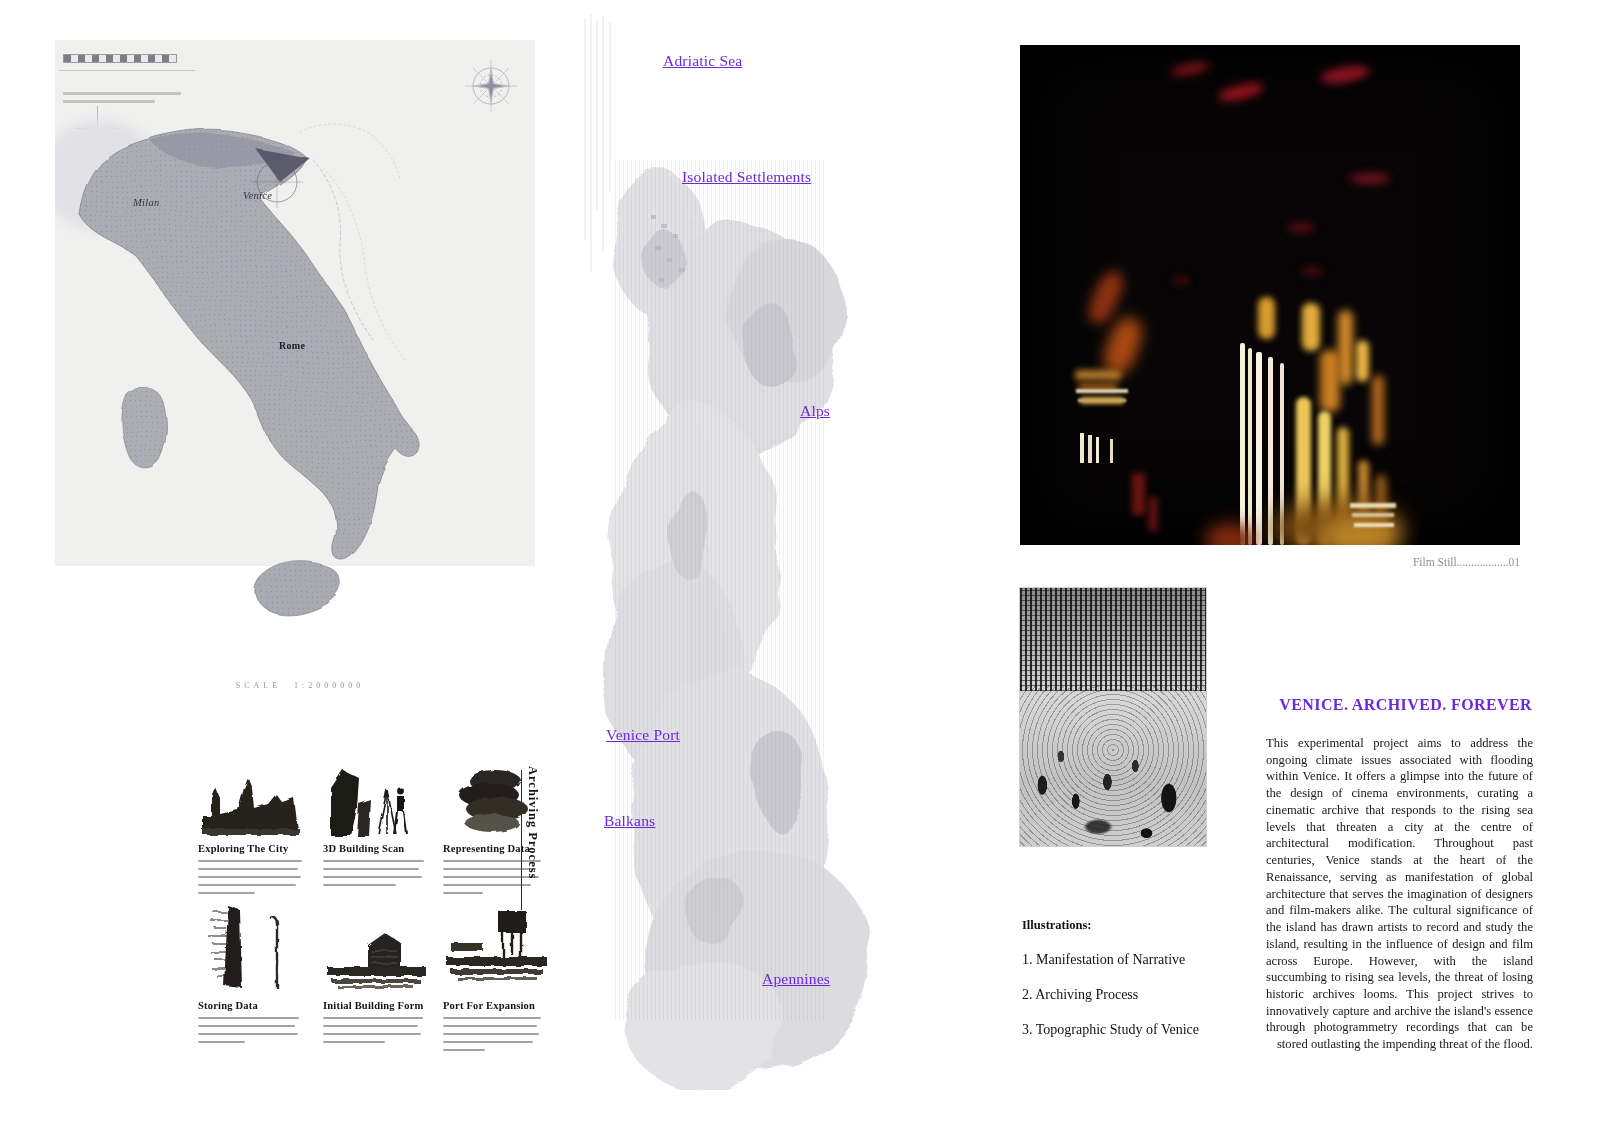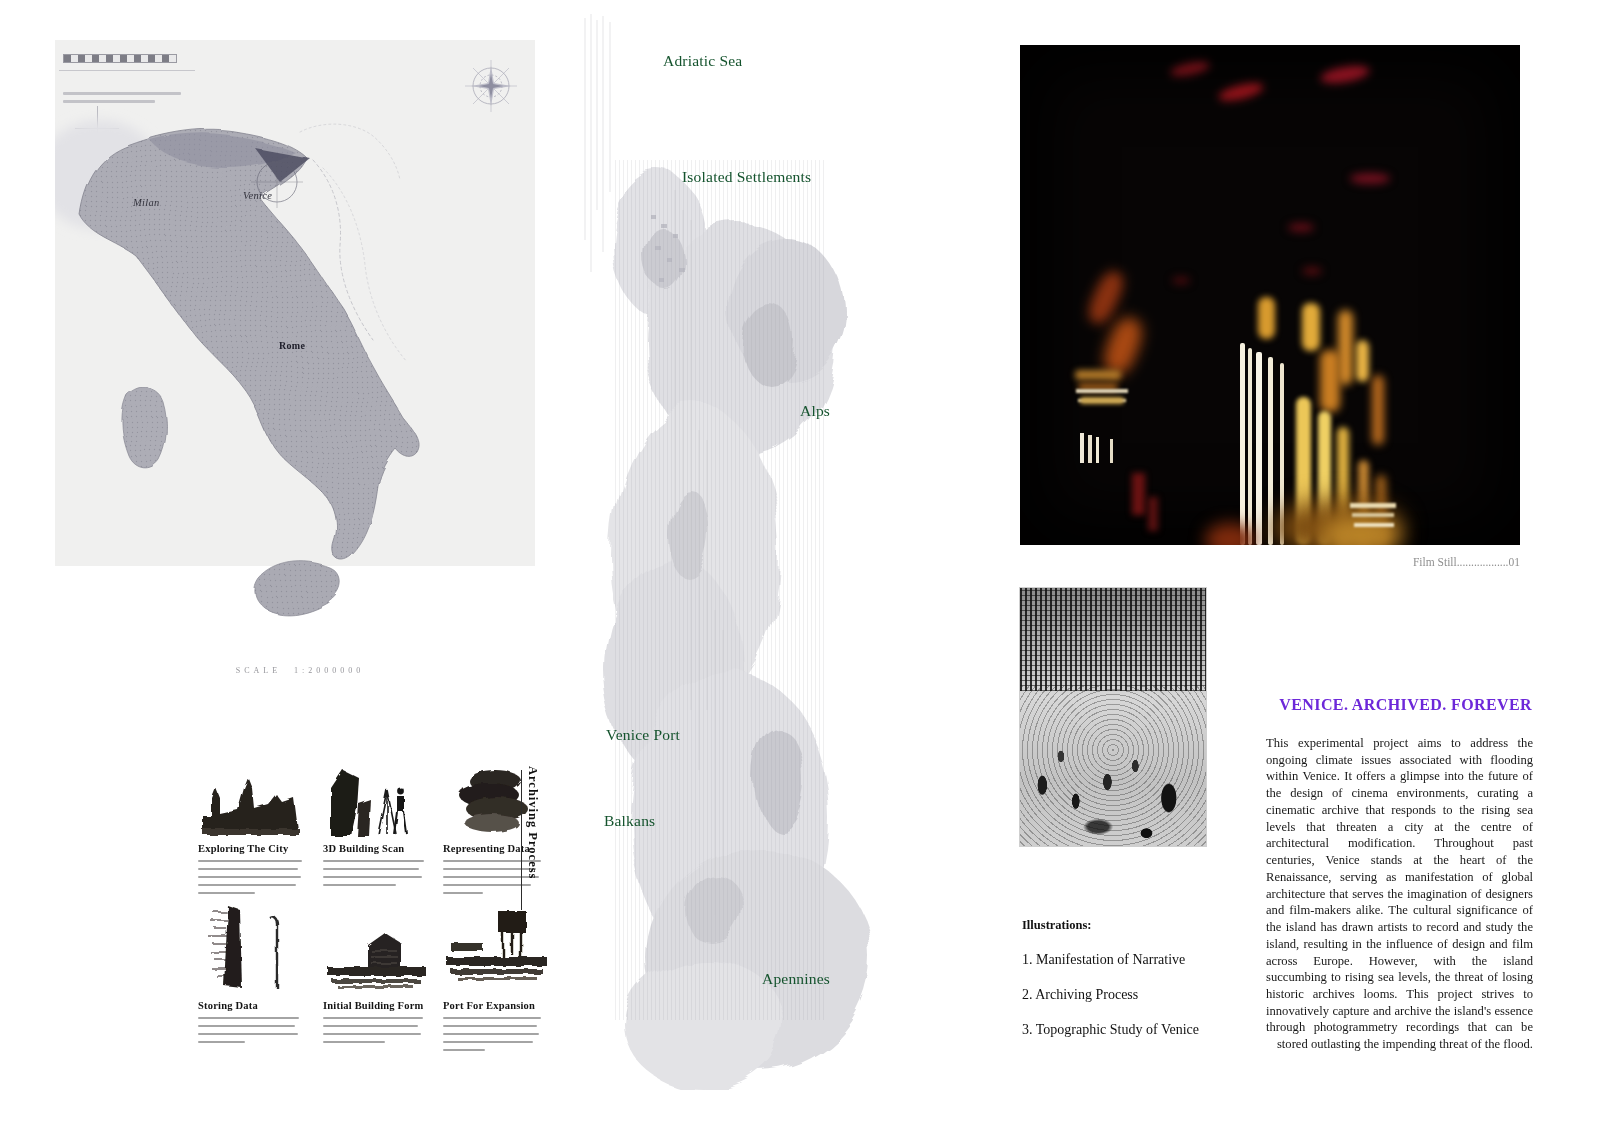--- a/index.html
+++ b/index.html
@@ -15,34 +15,34 @@
   .legend-rule{left:4px;top:30px;width:136px;height:1px;background:#c7c7cc;}
   .tl{position:absolute;height:3px;background:#c3c3c8;border-radius:1px;}
   .crosshair{left:20px;top:66px;width:44px;height:44px;}
   .crosshair:before,.crosshair:after{content:"";position:absolute;background:#b9b9c0;}
   .crosshair:before{left:50%;top:0;width:1px;height:100%;}
   .crosshair:after{top:50%;left:0;height:1px;width:100%;}
   .legend-dots{left:8px;top:112px;width:108px;height:4px;
     background:repeating-linear-gradient(90deg,#9d9da4 0 3px,transparent 3px 7px);}
   .map-city{position:absolute;font-style:italic;font-size:10.5px;color:#34343e;letter-spacing:.3px;}
   .map-city.rome{font-style:normal;font-weight:bold;font-size:10px;color:#20202c;}
-  .map-scale{left:140px;top:626px;width:210px;text-align:center;font-size:8px;
+  .map-scale{left:140px;top:641px;width:210px;text-align:center;font-size:8px;
     letter-spacing:4px;word-spacing:7px;color:#95959a;}
 
   
   .arch-caption{position:absolute;font-weight:bold;font-size:10.5px;color:#141414;letter-spacing:.2px;}
   .mlines{position:absolute;}
   .ml{display:block;height:2px;background:#7e7e7e;margin:0 0 6px 0;opacity:.7;border-radius:1px;
       filter:blur(.3px);}
   .vrule{left:521px;top:770px;width:1px;height:140px;background:#2c2c2c;}
   .vlabel{left:525px;top:766px;writing-mode:vertical-rl;font-weight:bold;font-size:12.5px;
     letter-spacing:1px;color:#111;}
 
   
-  .topo-label{position:absolute;font-size:15.5px;color:#14532d;letter-spacing:.2px;}
+  .topo-label{position:absolute;font-size:15.5px;color:#6d28d9;letter-spacing:.2px;text-decoration:underline;}
 
   
   .film-box{left:1020px;top:45px;width:500px;height:500px;background:#070505;overflow:hidden;
     box-shadow:inset 0 0 60px 30px rgba(0,0,0,.9);}
   .b{position:absolute;}
   .film-caption{left:1320px;top:556px;width:200px;text-align:right;font-size:11.5px;color:#8f8f8f;}
 
   .engraving{left:1020px;top:588px;width:186px;height:258px;background:#ececec;overflow:hidden;
     outline:1px solid #cfcfcf;}
   .eng-base{position:absolute;inset:0;

